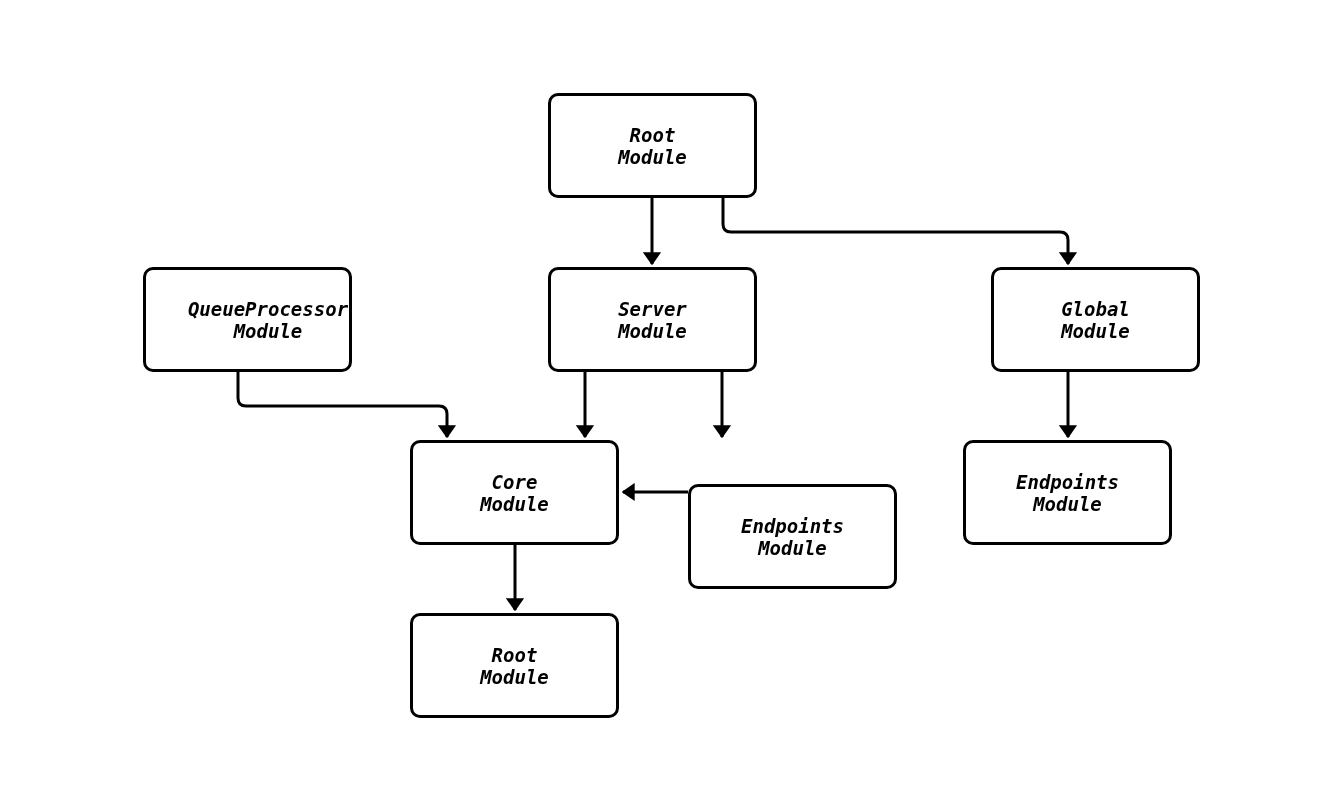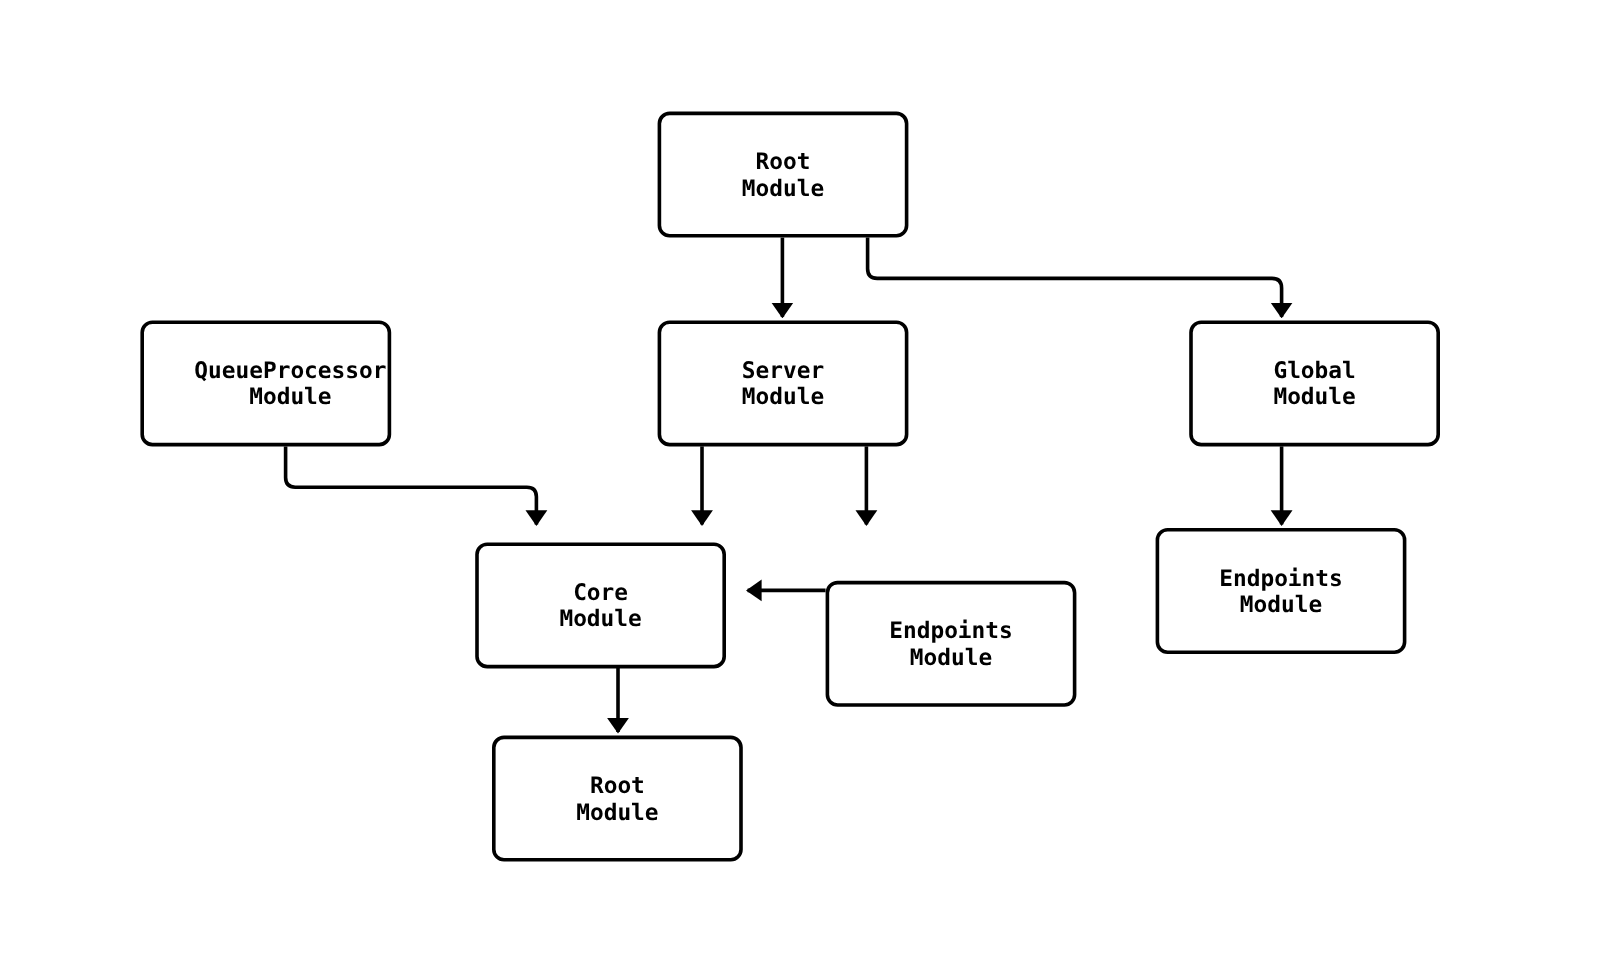--- a/index.html
+++ b/index.html
@@ -10,20 +10,21 @@
     margin: 0;
     padding: 0;
     background: var(--bg);
   }
   .canvas {
     position: relative;
     width: 1265px;
     height: 809px;
     background: var(--bg);
     overflow: hidden;
+    font-style: italic;
   }
   .edges {
     position: absolute;
     left: 0;
     top: 0;
     width: 1337px;
     height: 809px;
   }
   .edges path.edge {
     stroke: var(--line);
@@ -50,24 +51,24 @@
     font-family: "DejaVu Sans Mono", "Liberation Mono", monospace;
     font-weight: bold;
     font-size: 19px;
     line-height: 22px;
     color: var(--line);
     text-align: center;
     white-space: pre-line;
   }
   
   .n-root          { left: 548px;  top: 93px;  }
-  .n-queueprocessor{ left: 117px;  top: 267px; padding-left: 41px; }
+  .n-queueprocessor{ left: 143px;  top: 267px; padding-left: 41px; }
   .n-server        { left: 548px;  top: 267px; }
   .n-global        { left: 963px;  top: 267px; margin-left: 28px; }
-  .n-core          { left: 396px;  top: 440px; margin-top: 12px; }
+  .n-core          { left: 410px;  top: 440px; }
   .n-endpoints     { left: 688px;  top: 440px; margin-top: 44px; }
   .n-repository    { left: 963px;  top: 440px; }
   .n-queue         { left: 410px;  top: 613px; }
 </style>
 </head>
 <body>
 
 <div class="canvas">
 
   <svg class="edges" width="1337" height="809" viewBox="0 0 1337 809" xmlns="http://www.w3.org/2000/svg">

